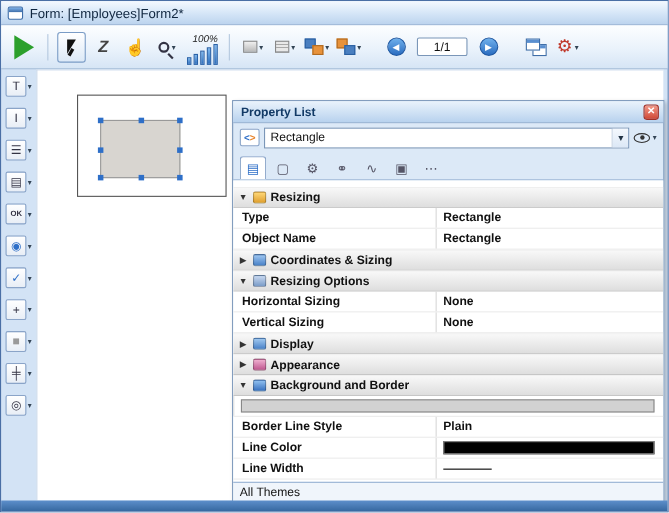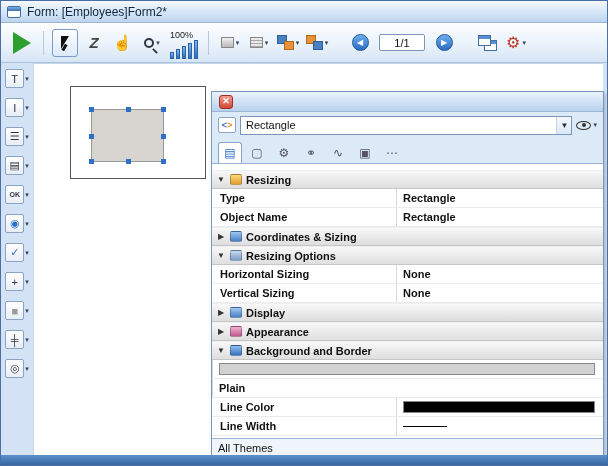--- a/index.html
+++ b/index.html
@@ -37,22 +37,22 @@
             position:relative; }
   .cursor::after { content:""; position:absolute; left:2px; top:-5px; width:3px; height:7px;
                    background:#111; transform:rotate(30deg); }
 
   .zigzag { font-size:15px; font-weight:bold; font-style:italic; color:#444; }
   .hand-glyph { font-size:15px; color:#333; }
   .mag { width:10px; height:10px; border:2px solid #334; border-radius:50%; position:relative; }
   .mag::after { content:""; position:absolute; width:2px; height:6px; background:#334;
                 left:8px; top:8px; transform:rotate(-45deg); }
 
-  .zoom-widget { display:flex; flex-direction:column; align-items:flex-start; justify-content:flex-end;
-                 height:32px; margin:12px 2px; flex:0 0 auto; }
+  .zoom-widget { display:flex; flex-direction:column; align-items:flex-end; justify-content:flex-end;
+                 height:32px; margin:12px 2px; flex:0 0 auto;font-style:italic; }
   .zoom-label { font-size:9px; line-height:10px; color:#222; }
   .bars { display:flex; align-items:flex-end; gap:2px; height:19px; }
   .bar { width:4px; background:linear-gradient(#7db8ef,#2e6fbe); border:1px solid #2a62a8; }
 
   .gray-icon { width:13px; height:11px; background:linear-gradient(#f0f0f0,#b8b8b8);
                border:1px solid #888; }
   .gray-icon.lines { background:repeating-linear-gradient(#e8e8e8 0 2px,#a8a8a8 2px 3px); }
 
   .layers { position:relative; width:17px; height:15px; }
   .layers .back  { position:absolute; left:0; top:0; width:10px; height:9px;
@@ -307,20 +307,21 @@
         <span class="handle h-e"></span>
         <span class="handle h-sw"></span>
         <span class="handle h-s"></span>
         <span class="handle h-se"></span>
       </div>
     </div>
   </div>
 
   <div class="plist">
     <div class="plist-title">
+      <span class="t">Property List</span>
       <span class="close-btn">✕</span>
     </div>
 
     <div class="selector-row">
       <span class="kind-icon">
         <span class="lt">&lt;</span>
           <span class="gt">&gt;</span>
       </span>
       <div class="obj-select">
         <span>Rectangle</span>
@@ -394,20 +395,21 @@
         <span class="tri">▼</span>
         <span class="sec-icon si-bg"></span>
         <span class="nm">Background and Border</span>
       </div>
       <div class="prow">
         <div class="val">
           <span class="swatch" style="background: rgb(210, 210, 210);"></span>
         </div>
       </div>
       <div class="prow">
+        <div class="lbl">Border Line Style</div>
         <div class="val">Plain</div>
       </div>
       <div class="prow">
         <div class="lbl">Line Color</div>
         <div class="val">
           <span class="swatch" style="background: rgb(0, 0, 0);"></span>
         </div>
       </div>
       <div class="prow">
         <div class="lbl">Line Width</div>

